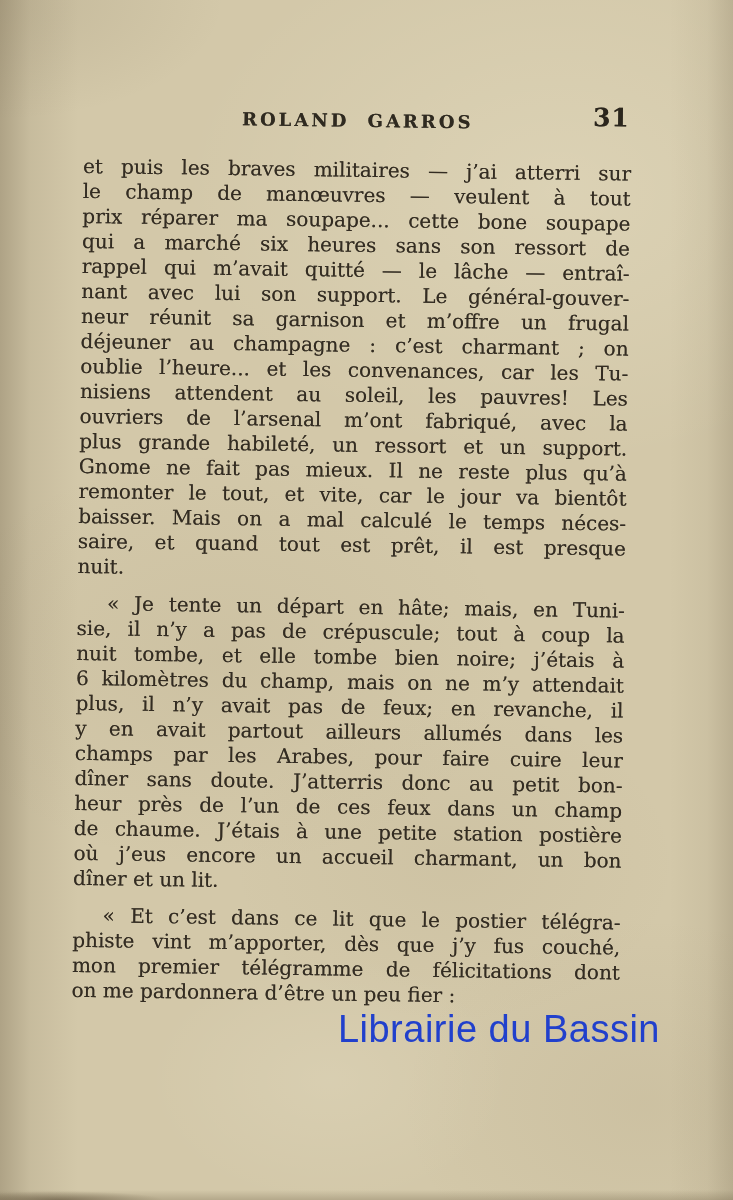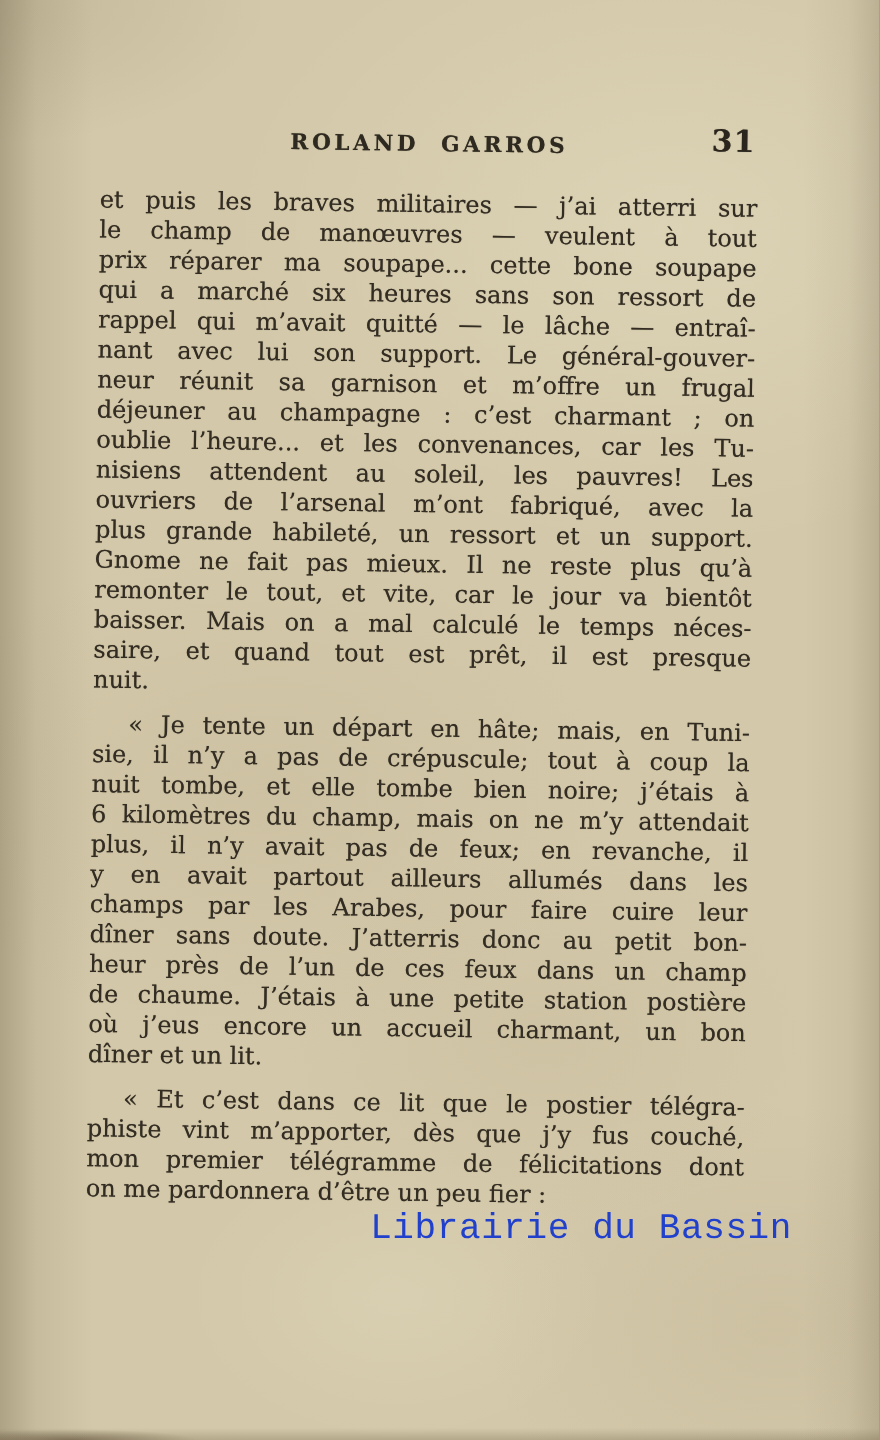--- a/index.html
+++ b/index.html
@@ -69,22 +69,22 @@
     text-align-last: justify;
     white-space: normal;
   }
   .ln.end { text-align-last: left; }
   .ln.ind { padding-left: 30px; }
 
   .watermark {
     position: absolute;
     top: 1008px;
     right: 73px;
-    font-family: Liberation Mono, monospace;
-    font-size: 30px;
+    font-family: Liberation Sans, sans-serif;
+    font-size: 38px;
     font-weight: 400;
     color: #2140cc;
     letter-spacing: 0.5px;
     white-space: nowrap;
   }
 </style>
 </head>
 <body>
 
 <div class="photo">

